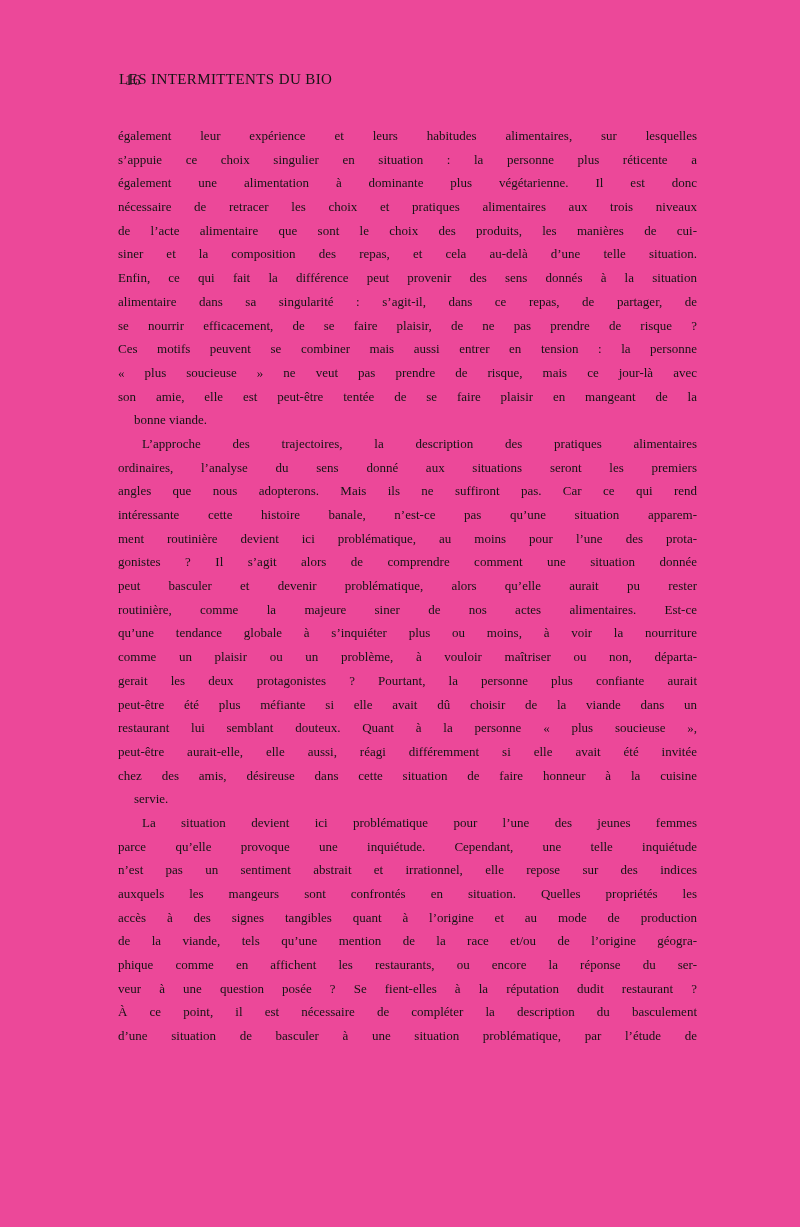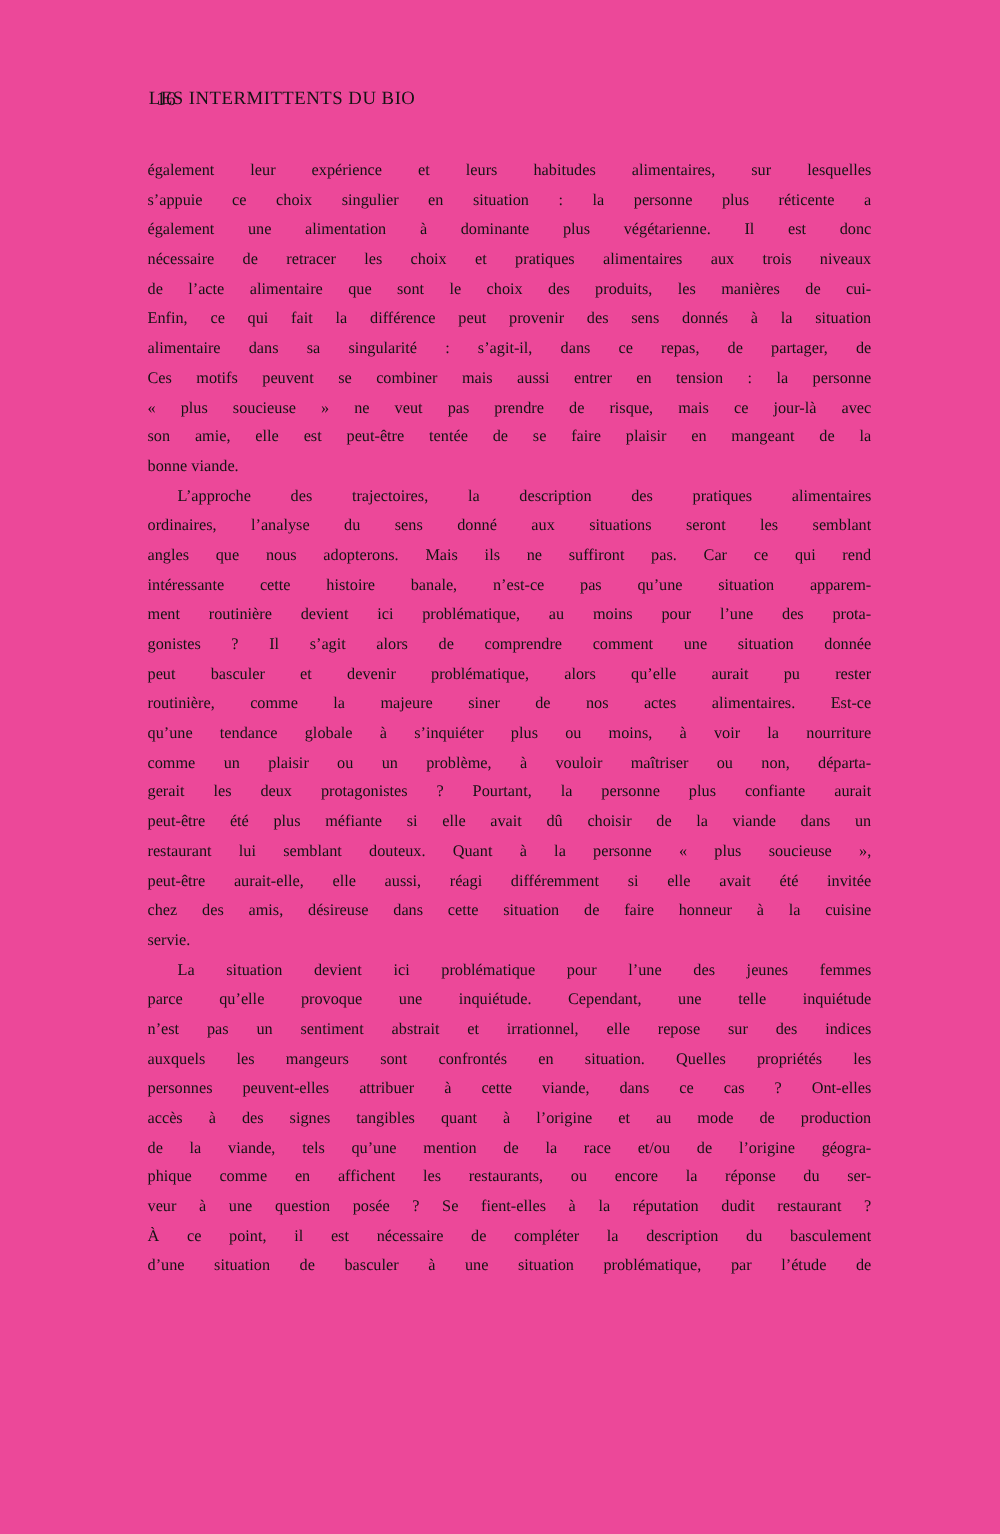--- a/index.html
+++ b/index.html
@@ -51,68 +51,70 @@
     text-align-last: justify;
     height: 23.7px;
     overflow: hidden;
     white-space: normal;
   }
   .line.indent {
     text-indent: 24px;
   }
   .line.last-left {
     text-align-last: left;
+    margin-left: 16px;
   }
 </style>
 </head>
 <body>
 
 <div class="page">
   <div class="page-header">
     <span class="page-number">16</span>
     <div class="running-title">LES INTERMITTENTS DU BIO</div>
   </div>
   <div class="page-body">
       <div class="paragraph">
         <div class="line">également leur expérience et leurs habitudes alimentaires, sur lesquelles</div>
         <div class="line">s’appuie ce choix singulier en situation : la personne plus réticente a</div>
         <div class="line">également une alimentation à dominante plus végétarienne. Il est donc</div>
         <div class="line">nécessaire de retracer les choix et pratiques alimentaires aux trois niveaux</div>
         <div class="line">de l’acte alimentaire que sont le choix des produits, les manières de cui-</div>
+        <div class="line">siner et la composition des repas, et cela au-delà d’une telle situation.</div>
         <div class="line">Enfin, ce qui fait la différence peut provenir des sens donnés à la situation</div>
         <div class="line">alimentaire dans sa singularité : s’agit-il, dans ce repas, de partager, de</div>
+        <div class="line">se nourrir efficacement, de se faire plaisir, de ne pas prendre de risque ?</div>
         <div class="line">Ces motifs peuvent se combiner mais aussi entrer en tension : la personne</div>
         <div class="line">« plus soucieuse » ne veut pas prendre de risque, mais ce jour-là avec</div>
         <div class="line">son amie, elle est peut-être tentée de se faire plaisir en mangeant de la</div>
         <div class="line last-left">bonne viande.</div>
       </div>
       <div class="paragraph">
         <div class="line indent">L’approche des trajectoires, la description des pratiques alimentaires</div>
-        <div class="line">ordinaires, l’analyse du sens donné aux situations seront les semblant</div>
+        <div class="line">ordinaires, l’analyse du sens donné aux situations seront les premiers</div>
         <div class="line">angles que nous adopterons. Mais ils ne suffiront pas. Car ce qui rend</div>
         <div class="line">intéressante cette histoire banale, n’est-ce pas qu’une situation apparem-</div>
         <div class="line">ment routinière devient ici problématique, au moins pour l’une des prota-</div>
         <div class="line">gonistes ? Il s’agit alors de comprendre comment une situation donnée</div>
         <div class="line">peut basculer et devenir problématique, alors qu’elle aurait pu rester</div>
         <div class="line">routinière, comme la majeure siner de nos actes alimentaires. Est-ce</div>
         <div class="line">qu’une tendance globale à s’inquiéter plus ou moins, à voir la nourriture</div>
         <div class="line">comme un plaisir ou un problème, à vouloir maîtriser ou non, départa-</div>
         <div class="line">gerait les deux protagonistes ? Pourtant, la personne plus confiante aurait</div>
         <div class="line">peut-être été plus méfiante si elle avait dû choisir de la viande dans un</div>
         <div class="line">restaurant lui semblant douteux. Quant à la personne « plus soucieuse »,</div>
         <div class="line">peut-être aurait-elle, elle aussi, réagi différemment si elle avait été invitée</div>
         <div class="line">chez des amis, désireuse dans cette situation de faire honneur à la cuisine</div>
         <div class="line last-left">servie.</div>
       </div>
       <div class="paragraph">
         <div class="line indent">La situation devient ici problématique pour l’une des jeunes femmes</div>
         <div class="line">parce qu’elle provoque une inquiétude. Cependant, une telle inquiétude</div>
         <div class="line">n’est pas un sentiment abstrait et irrationnel, elle repose sur des indices</div>
         <div class="line">auxquels les mangeurs sont confrontés en situation. Quelles propriétés les</div>
-        <div class="line">personnes peuvent-elles attribuer à cette viande, dans ce cas ? Ont-elles</div>
         <div class="line">accès à des signes tangibles quant à l’origine et au mode de production</div>
         <div class="line">de la viande, tels qu’une mention de la race et/ou de l’origine géogra-</div>
         <div class="line">phique comme en affichent les restaurants, ou encore la réponse du ser-</div>
         <div class="line">veur à une question posée ? Se fient-elles à la réputation dudit restaurant ?</div>
         <div class="line">À ce point, il est nécessaire de compléter la description du basculement</div>
         <div class="line">d’une situation de basculer à une situation problématique, par l’étude de</div>
       </div>
     </div>
 </div>
 

